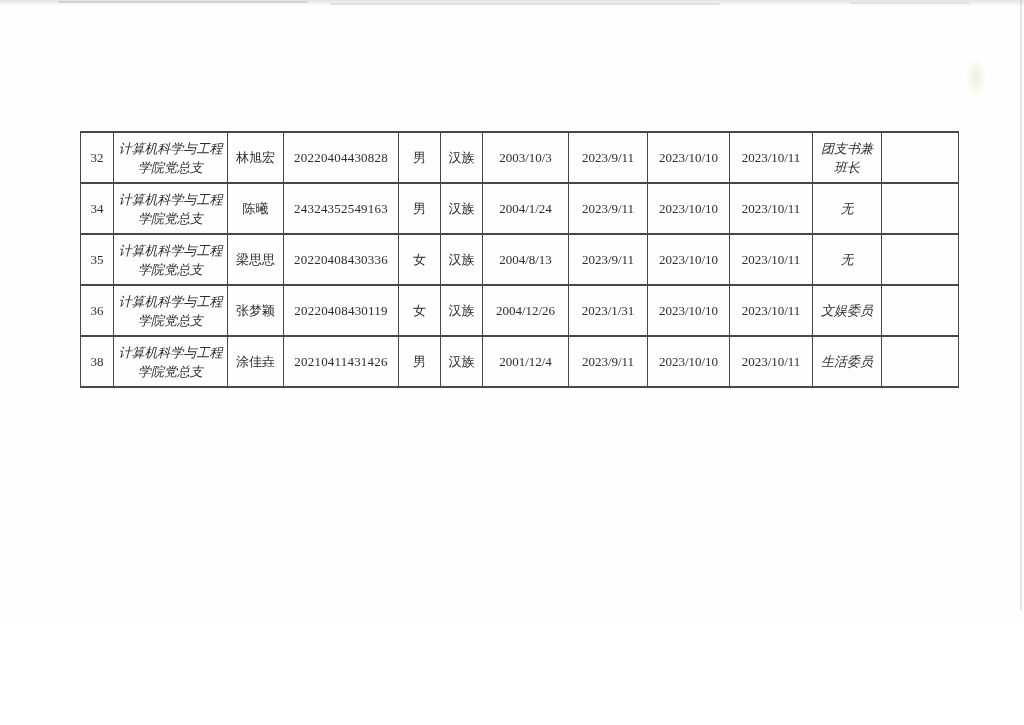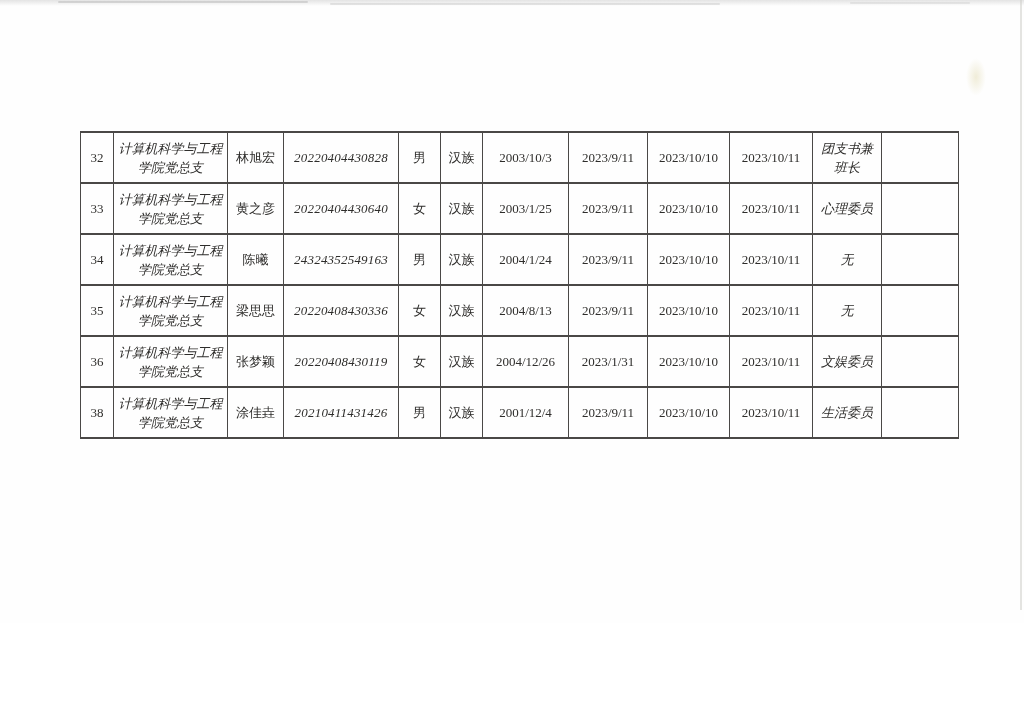--- a/index.html
+++ b/index.html
@@ -57,21 +57,21 @@
     text-align: center;
     vertical-align: middle;
     font-size: 13px;
     line-height: 19px;
     padding: 0 3px;
     overflow: hidden;
     color: #2e2d2b;
   }
   td.c-branch   { padding: 0 9px; font-style: italic; }
   td.c-position { padding: 0 5px; font-style: italic; }
-  td.c-id { letter-spacing: 0.2px; font-style: italic; }
+  td.c-id { letter-spacing: 0.2px; }
 </style>
 </head>
 <body>
 
 <div class="canvas">
 
   <div class="scan-top"></div>
   <div class="scan-top-seg1"></div>
   <div class="scan-top-seg2"></div>
   <div class="scan-top-seg3"></div>
@@ -99,34 +99,20 @@
         <td class="c-branch">计算机科学与工程学院党总支</td>
         <td>林旭宏</td>
         <td class="c-id">20220404430828</td>
         <td>男</td>
         <td>汉族</td>
         <td>2003/10/3</td>
         <td>2023/9/11</td>
         <td>2023/10/10</td>
         <td>2023/10/11</td>
         <td class="c-position">团支书兼班长</td>
-        <td></td>
-      </tr>
-      <tr>
-        <td>33</td>
-        <td class="c-branch">计算机科学与工程学院党总支</td>
-        <td>黄之彦</td>
-        <td class="c-id">20220404430640</td>
-        <td>女</td>
-        <td>汉族</td>
-        <td>2003/1/25</td>
-        <td>2023/9/11</td>
-        <td>2023/10/10</td>
-        <td>2023/10/11</td>
-        <td class="c-position">心理委员</td>
         <td></td>
       </tr>
       <tr>
         <td>34</td>
         <td class="c-branch">计算机科学与工程学院党总支</td>
         <td>陈曦</td>
         <td class="c-id">24324352549163</td>
         <td>男</td>
         <td>汉族</td>
         <td>2004/1/24</td>

